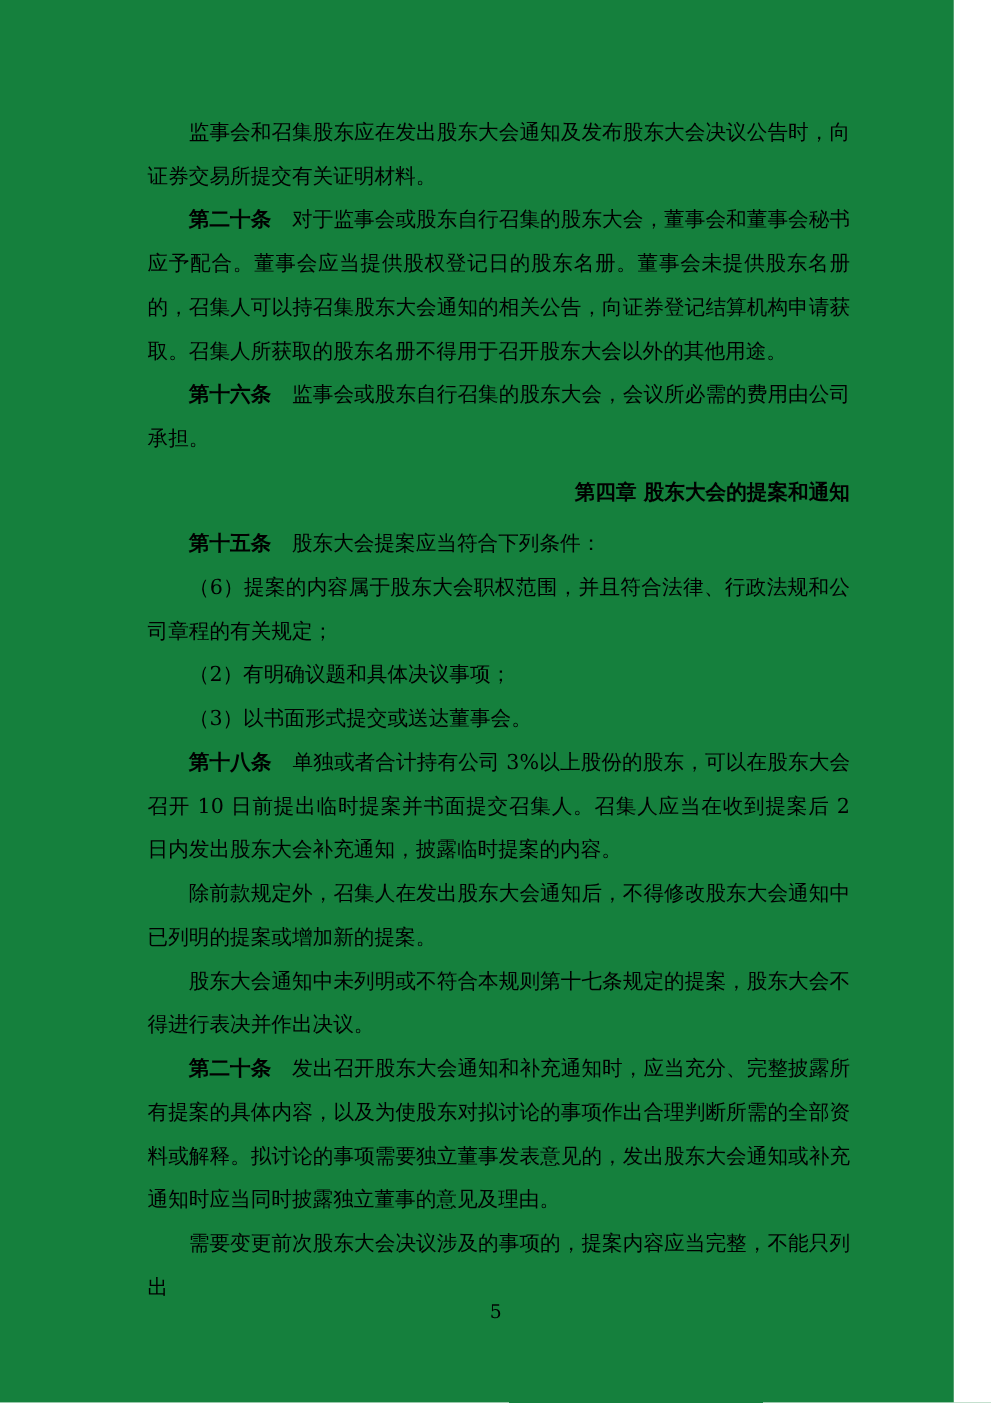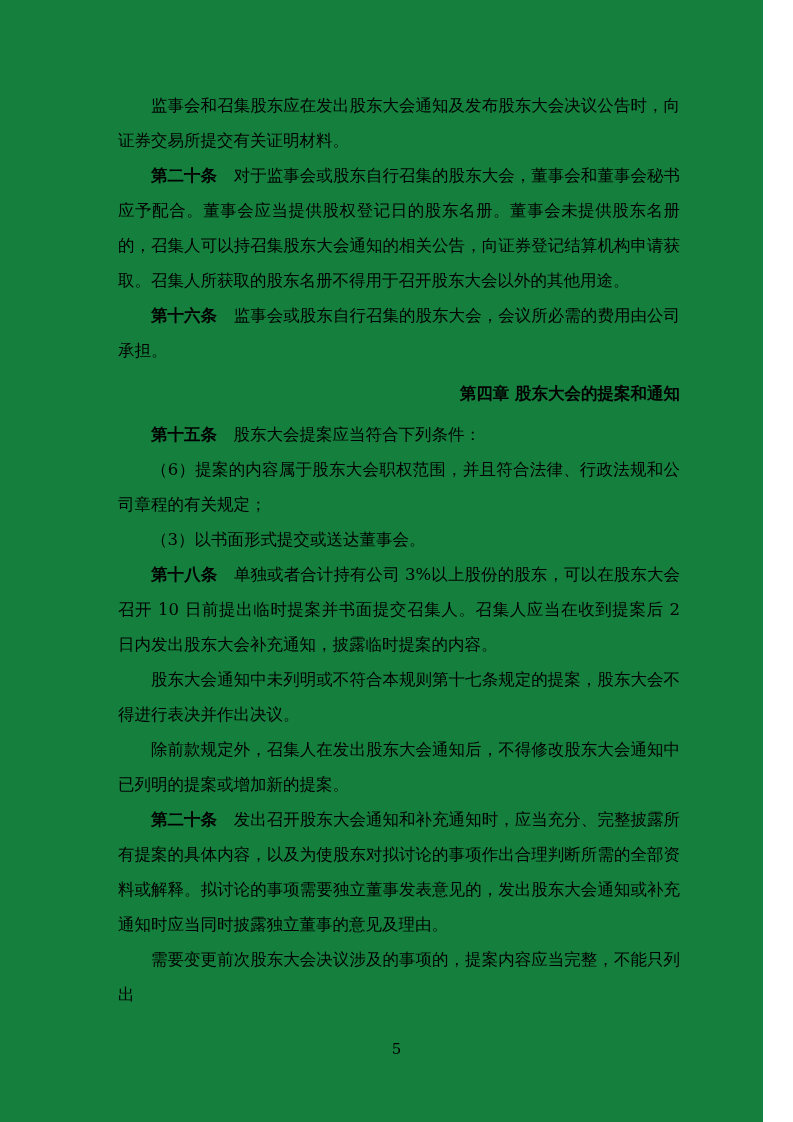--- a/index.html
+++ b/index.html
@@ -59,21 +59,22 @@
 <body>
 
 <div class="page">
   <div class="content" id="body-container">
       <p class="para"><span>监事会和召集股东应在发出股东大会通知及发布股东大会决议公告时，向证券交易所提交有关证明材料。</span></p>
       <p class="para"><span class="bold">第二十条</span><span>　</span><span>对于监事会或股东自行召集的股东大会，董事会和董事会秘书应予配合。董事会应当提供股权登记日的股东名册。董事会未提供股东名册的，召集人可以持召集股东大会通知的相关公告，向证券登记结算机构申请获取。召集人所获取的股东名册不得用于召开股东大会以外的其他用途。</span></p>
       <p class="para"><span class="bold">第十六条</span><span>　</span><span>监事会或股东自行召集的股东大会，会议所必需的费用由公司承担。</span></p>
       <div class="heading">第四章 股东大会的提案和通知</div>
       <p class="para"><span class="bold">第十五条</span><span>　</span><span>股东大会提案应当符合下列条件：</span></p>
       <p class="para"><span>（6）提案的内容属于股东大会职权范围，并且符合法律、行政法规和公司章程的有关规定；</span></p>
+      <p class="para"><span>（2）有明确议题和具体决议事项；</span></p>
       <p class="para"><span>（3）以书面形式提交或送达董事会。</span></p>
       <p class="para"><span class="bold">第十八条</span><span>　</span><span>单独或者合计持有公司 3%以上股份的股东，可以在股东大会召开 10 日前提出临时提案并书面提交召集人。召集人应当在收到提案后 2 日内发出股东大会补充通知，披露临时提案的内容。</span></p>
+      <p class="para"><span>除前款规定外，召集人在发出股东大会通知后，不得修改股东大会通知中已列明的提案或增加新的提案。</span></p>
       <p class="para"><span>股东大会通知中未列明或不符合本规则第十七条规定的提案，股东大会不得进行表决并作出决议。</span></p>
-      <p class="para"><span>除前款规定外，召集人在发出股东大会通知后，不得修改股东大会通知中已列明的提案或增加新的提案。</span></p>
       <p class="para"><span class="bold">第二十条</span><span>　</span><span>发出召开股东大会通知和补充通知时，应当充分、完整披露所有提案的具体内容，以及为使股东对拟讨论的事项作出合理判断所需的全部资料或解释。拟讨论的事项需要独立董事发表意见的，发出股东大会通知或补充通知时应当同时披露独立董事的意见及理由。</span></p>
       <p class="para"><span>需要变更前次股东大会决议涉及的事项的，提案内容应当完整，不能只列出</span></p>
     </div>
   <div class="footer">5</div>
 </div>
 
 </body></html>

